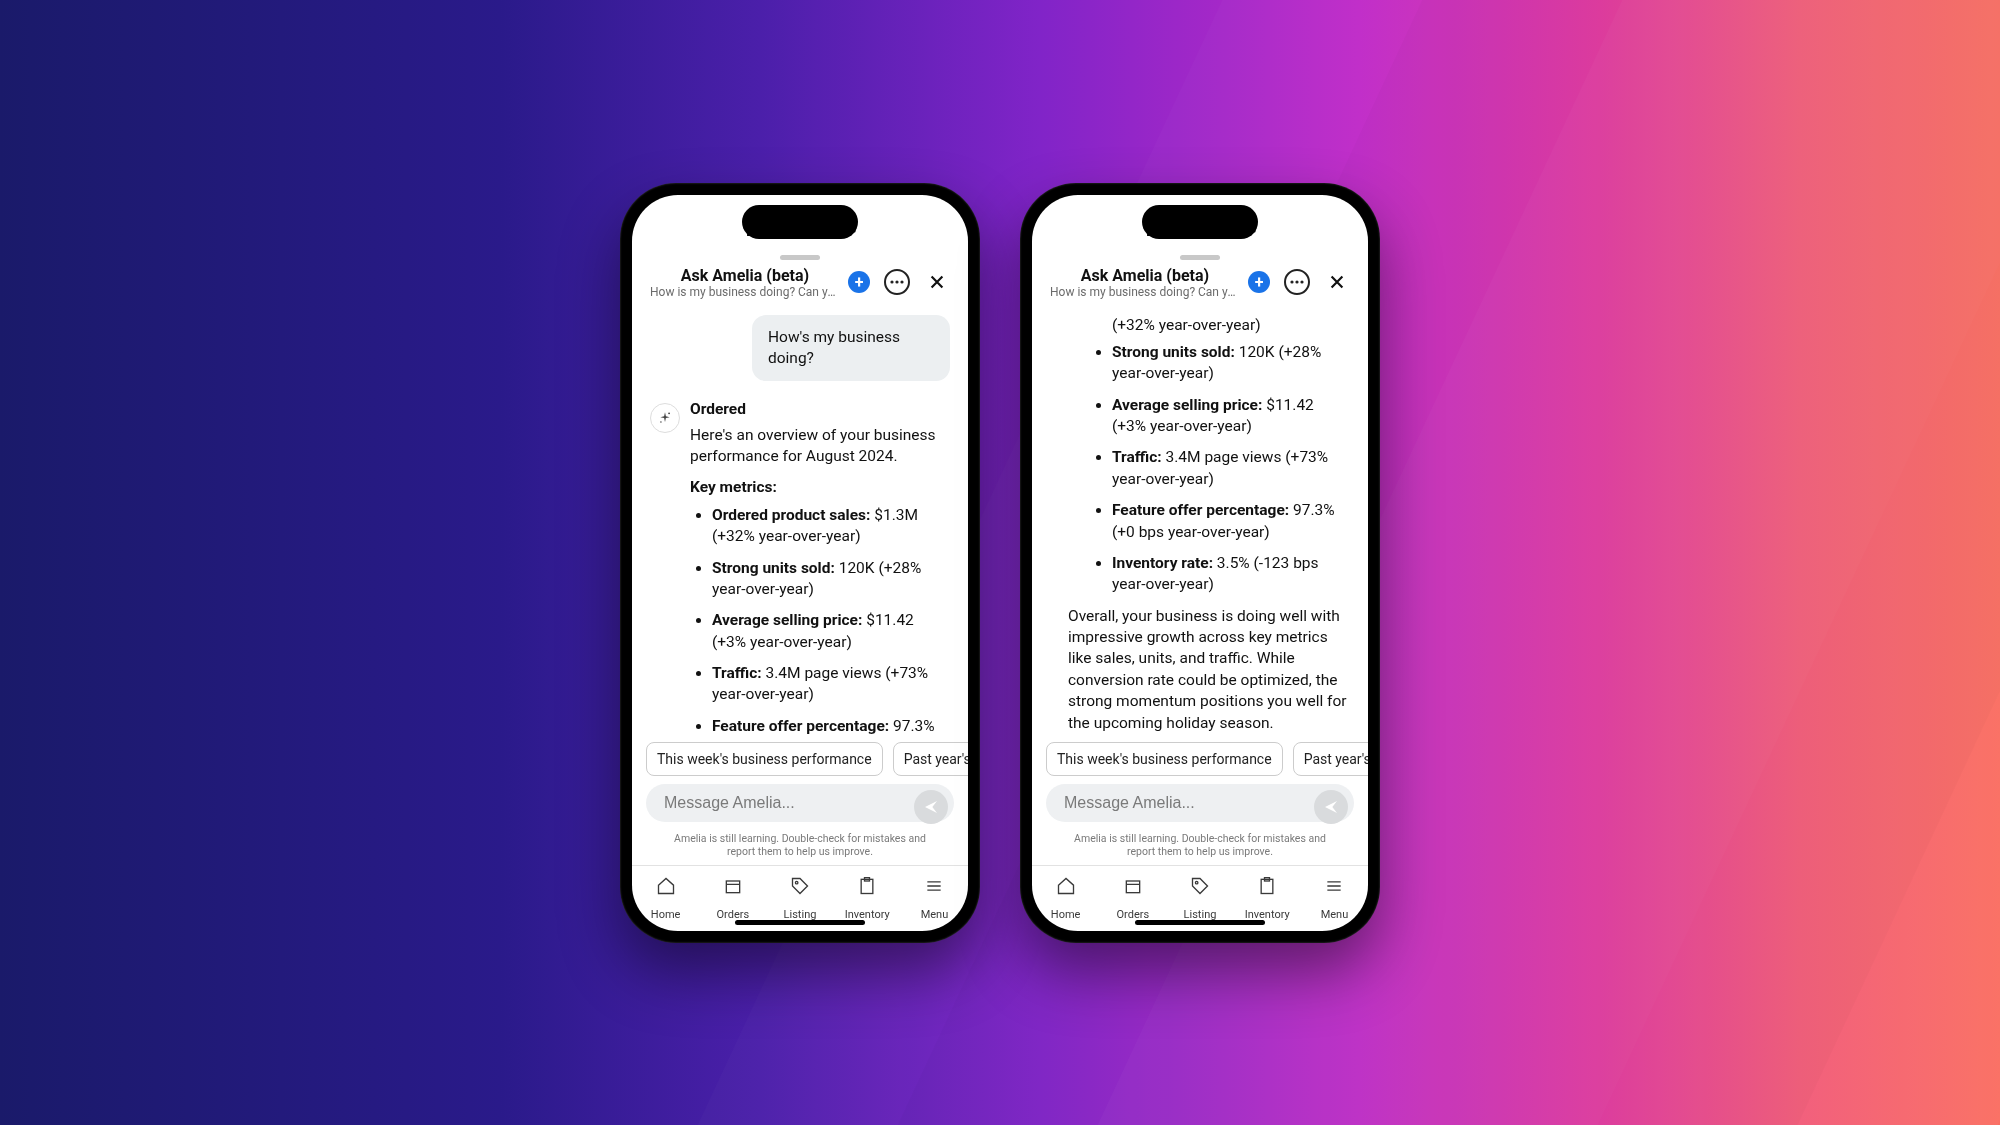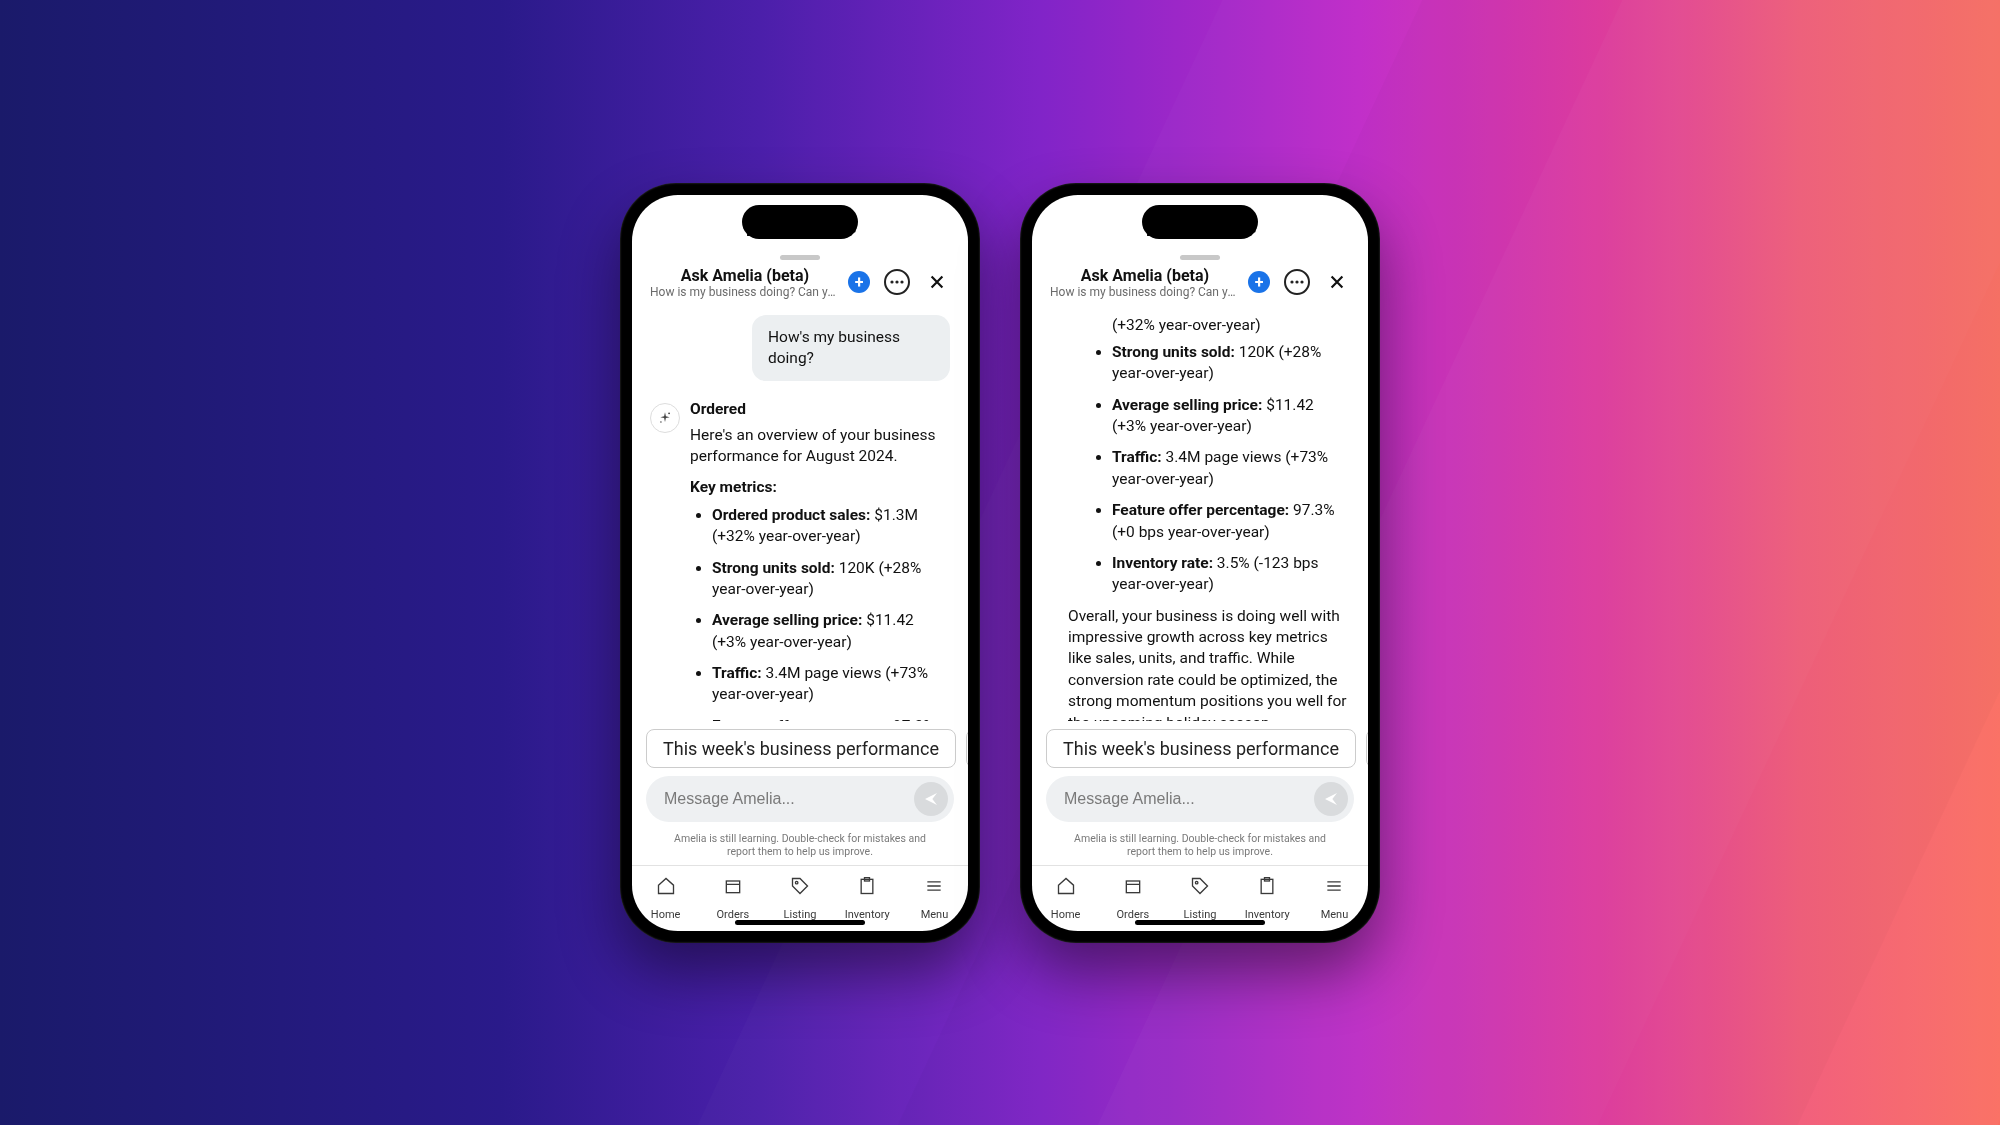--- a/index.html
+++ b/index.html
@@ -90,24 +90,24 @@
   .aname { font-weight:700; margin-bottom:4px; }
   .keyhdr { font-weight:700; margin-top:10px; margin-bottom:6px; }
   ul.metrics { list-style:disc; padding-left:22px; }
   ul.metrics li { margin-bottom:10px; }
   .mlabel { font-weight:700; }
   .overall { margin-top:10px; }
 
   .suggestions {
     display:flex; gap:10px; padding:8px 14px 8px 14px; overflow:hidden;
   }
-  .chip { white-space:nowrap; border:1px solid #ccc; border-radius:8px; padding:8px 16px; font-size:18px; color:#222; background:#fff; }
+  .chip { white-space:nowrap; border:1px solid #ccc; border-radius:8px; padding:8px 10px; font-size:14px; color:#222; background:#fff; }
 
   .composer { padding: 0 14px 6px 14px; }
-  .inputbar { display:flex; background:#eef0f2; border-radius:24px; padding:6px 6px 6px 18px; height:46px; }
+  .inputbar { display:flex; background:#eef0f2; border-radius:24px; padding:6px 6px 6px 18px; height:38px; }
   .inputbar input { flex:1; border:none; background:transparent; font-size:16px; color:#333; outline:none; }
   .inputbar input::placeholder { color:#7a7a7a; }
   .sendbtn { width:34px; height:34px; border-radius:50%; background:#d9dbdd; display:flex; align-items:center; justify-content:center; }
   .sendbtn svg { width:16px; height:16px; fill:#fff; }
 
   .disclaimer { font-size:10.5px; color:#7a7a7a; text-align:center; padding:4px 30px 6px; line-height:1.25; }
 
   .tabbar { display:flex; border-top:1px solid #e2e2e2; height:66px; }
   .tab { flex:1; display:flex; flex-direction:column; align-items:center; justify-content:center; gap:12px; font-size:11px; color:#3a3a3a; }
   .tab svg { width:20px; height:20px; stroke:#3a3a3a; fill:none; stroke-width:1.6; }

